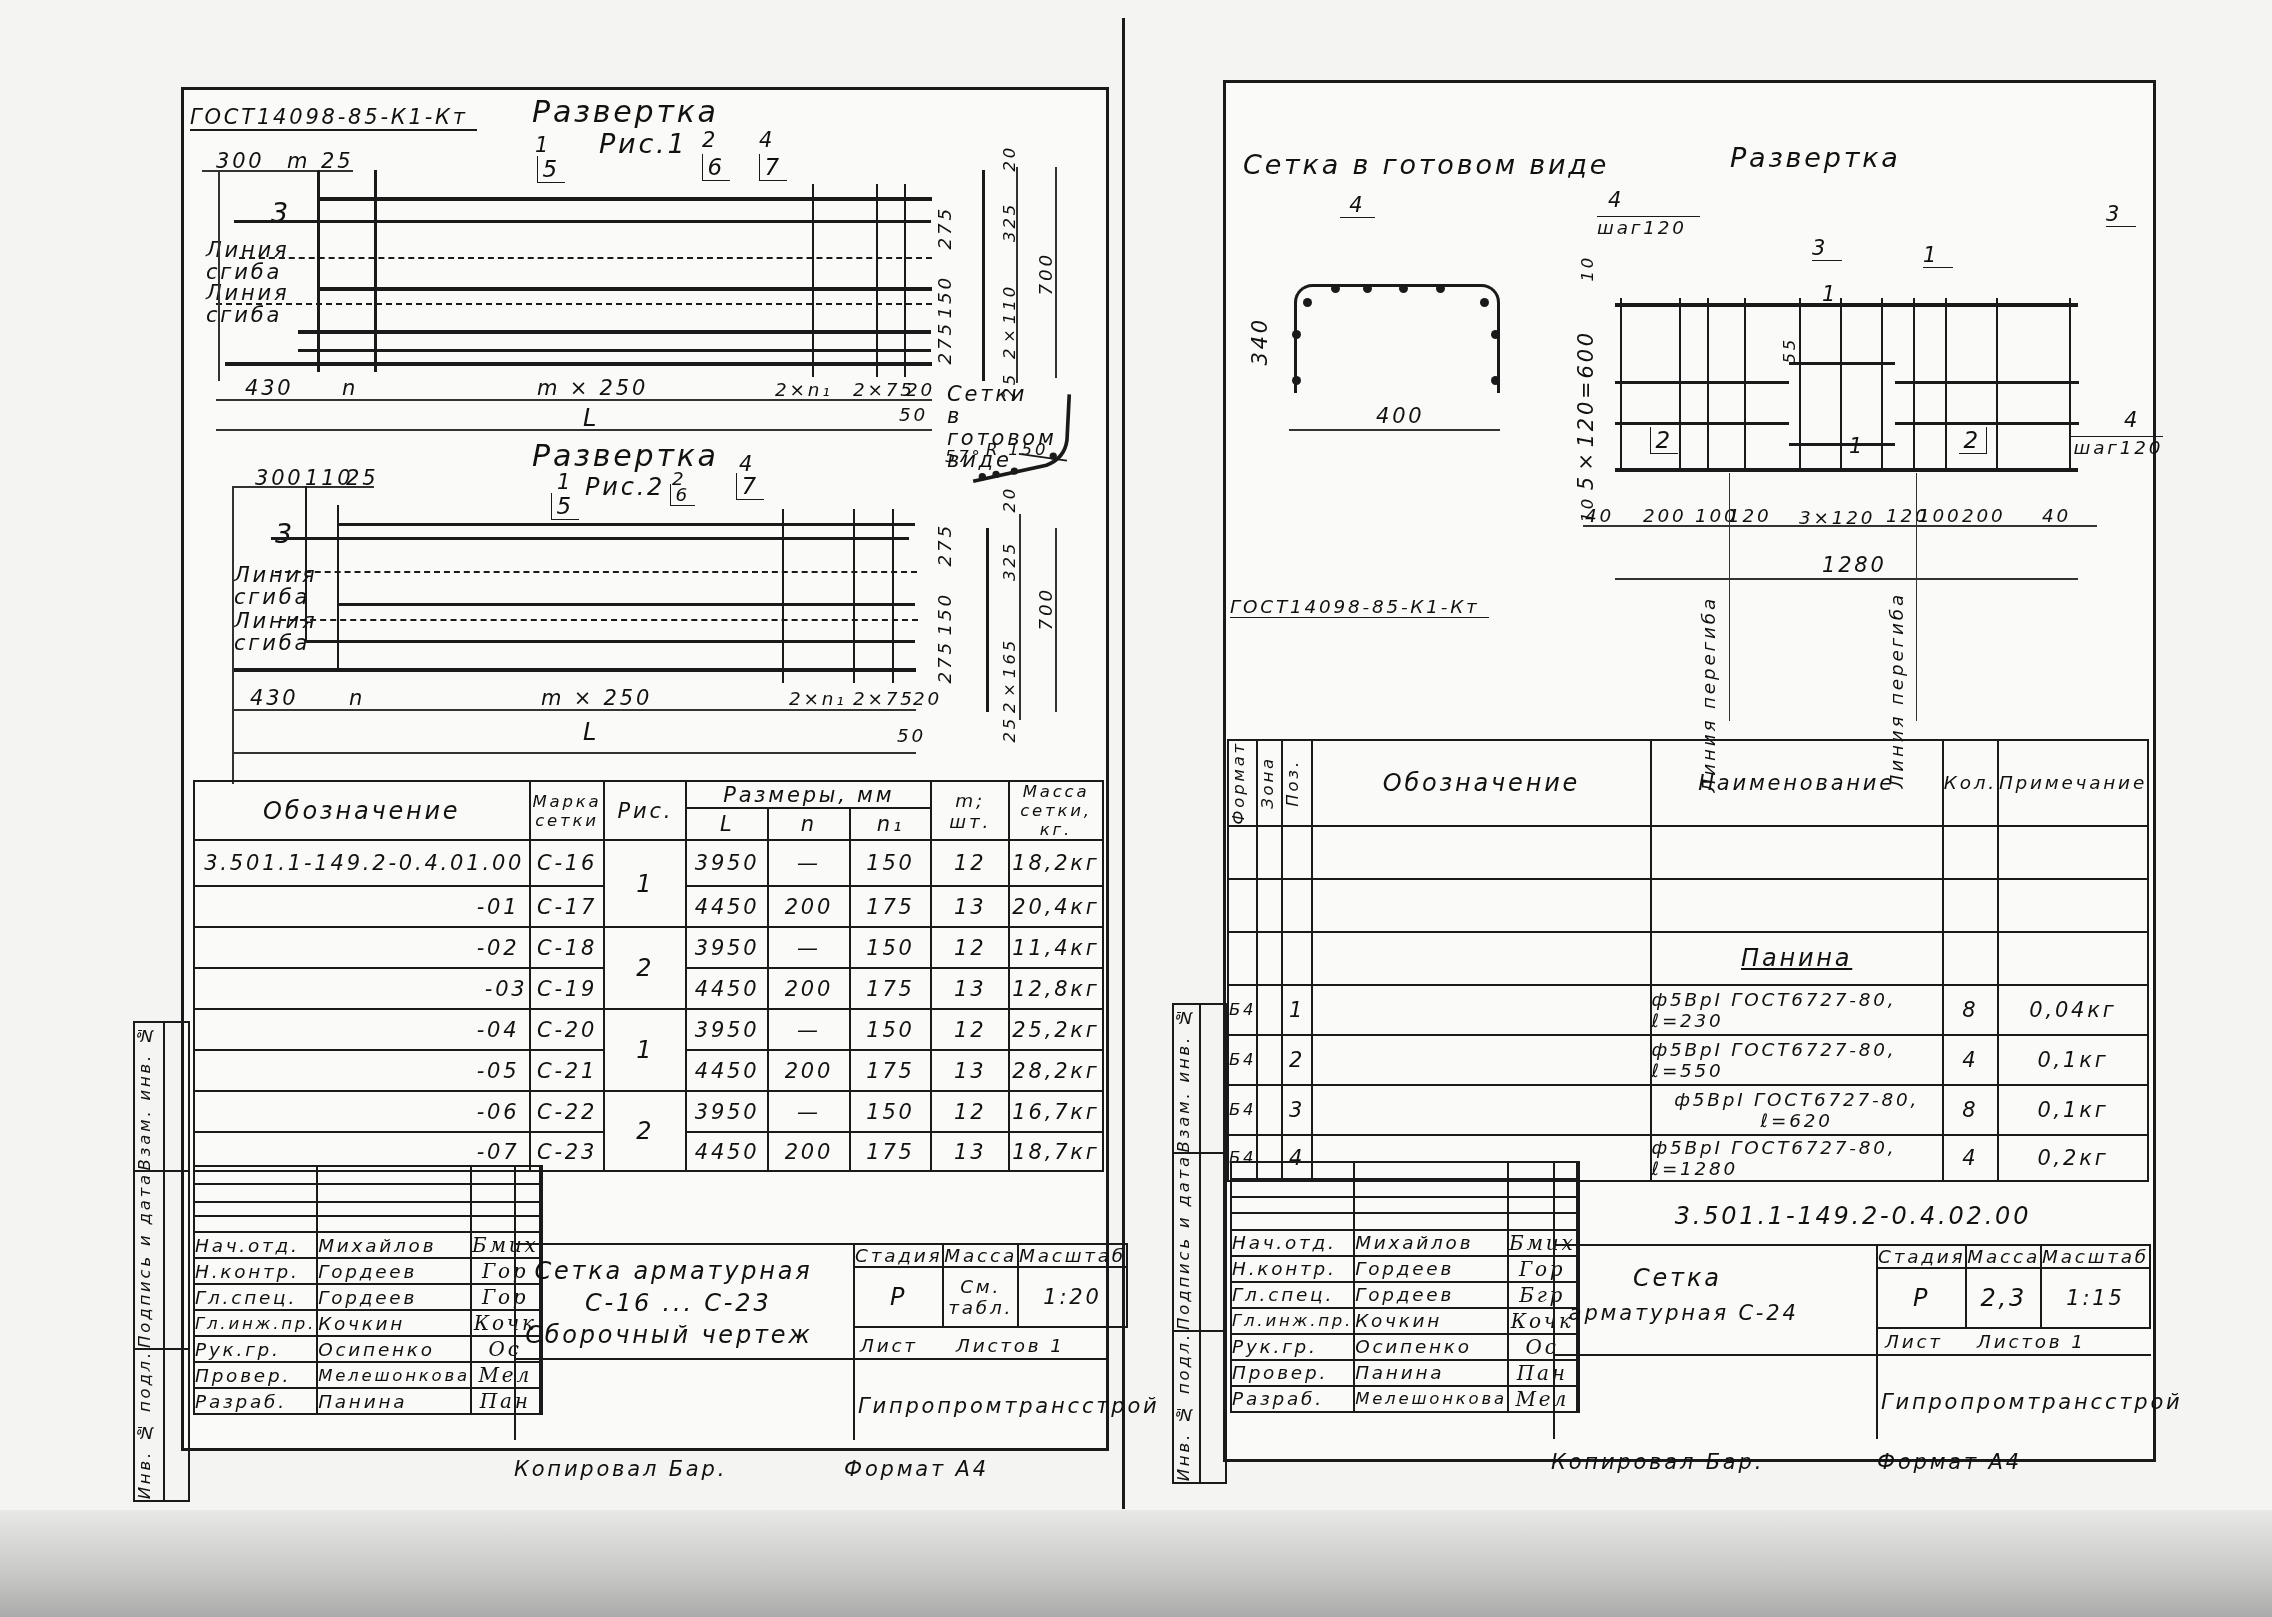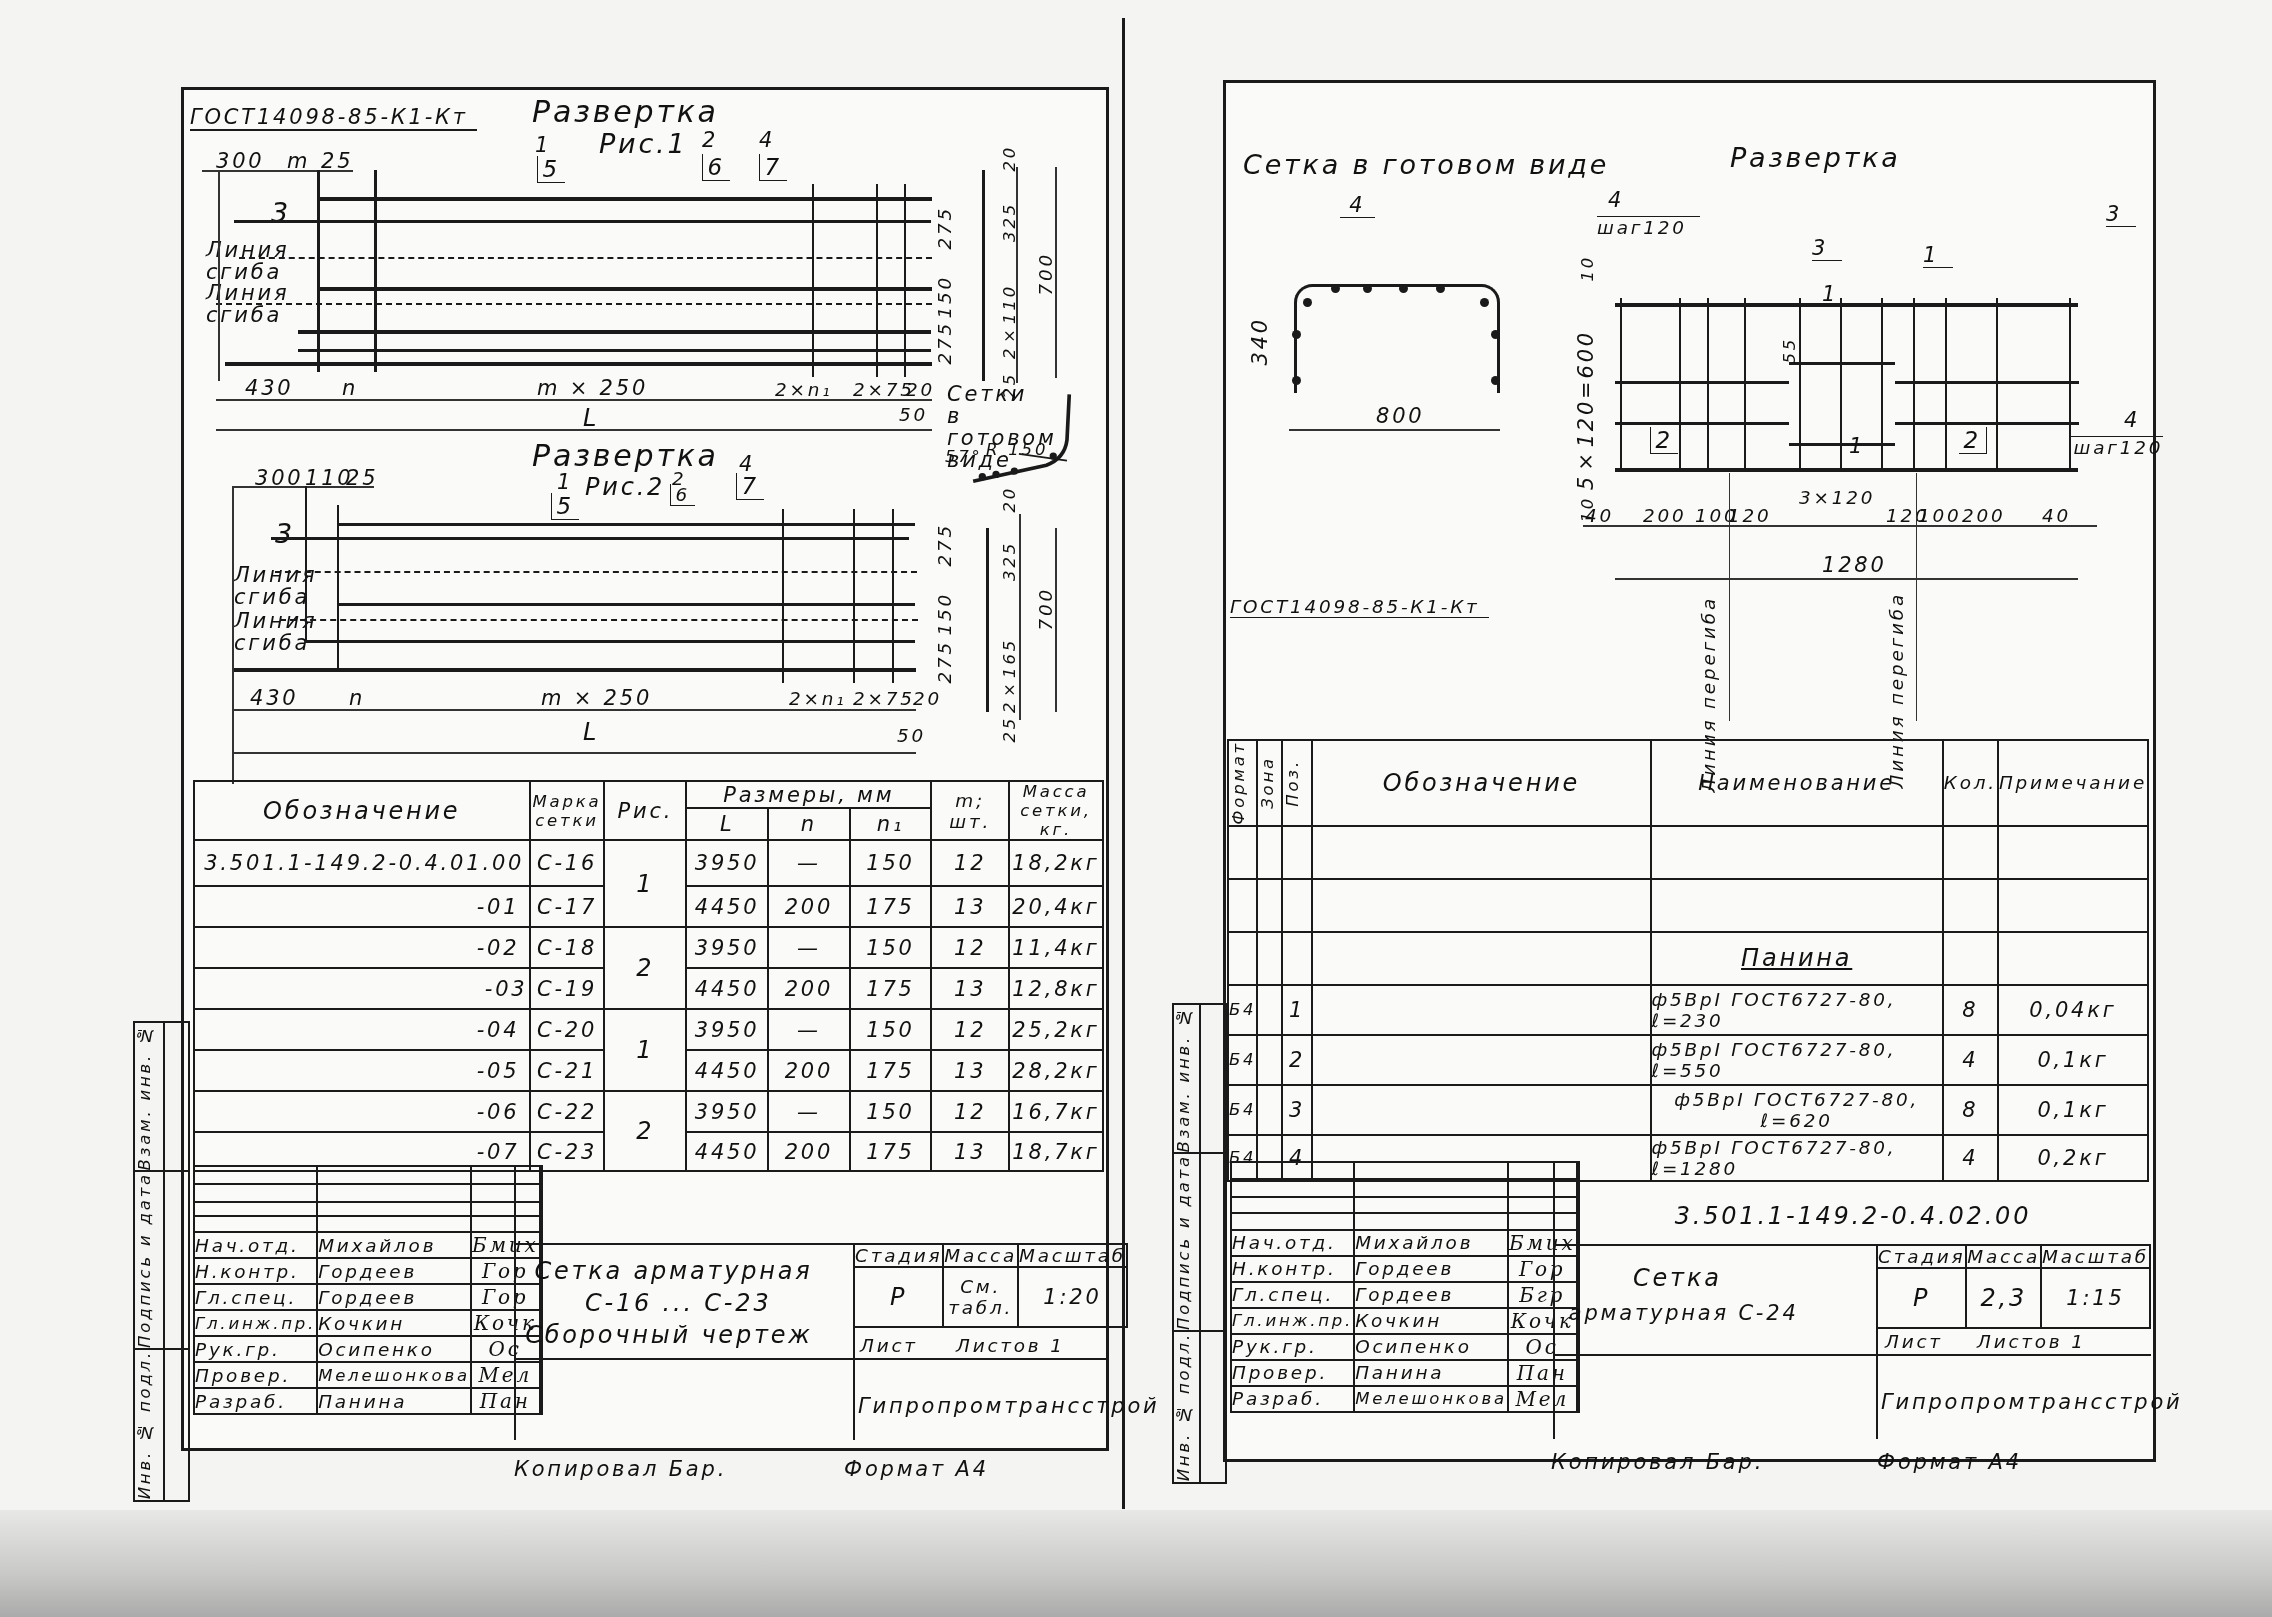--- a/index.html
+++ b/index.html
@@ -391,21 +391,21 @@
 <div class="dot" style="left:1363px;top:284px;"></div>
 <div class="dot" style="left:1399px;top:284px;"></div>
 <div class="dot" style="left:1436px;top:284px;"></div>
 <div class="dot" style="left:1480px;top:298px;"></div>
 <div class="dot" style="left:1292px;top:330px;"></div>
 <div class="dot" style="left:1491px;top:330px;"></div>
 <div class="dot" style="left:1292px;top:376px;"></div>
 <div class="dot" style="left:1491px;top:376px;"></div>
 <div class="abs hand t46 vert" style="left:1248px;top:317px;">340</div>
 <div class="thin" style="left:1289px;top:429px;width:211px;height:1.8px;"></div>
-<div class="abs hand t46" style="left:1376px;top:404px;">800</div>
+<div class="abs hand t46" style="left:1376px;top:404px;">400</div>
 
 <div class="abs" style="left:1615px;top:303px;width:459px;height:1.8px;"></div>
 <div class="line" style="left:1615px;top:303px;width:463px;height:3.7px;"></div>
 <div class="line" style="left:1615px;top:468px;width:463px;height:3.7px;"></div>
 <div class="line" style="left:1615px;top:381px;width:174px;height:3.2px;"></div>
 <div class="line" style="left:1895px;top:381px;width:184px;height:3.2px;"></div>
 <div class="line" style="left:1615px;top:422px;width:174px;height:3.2px;"></div>
 <div class="line" style="left:1895px;top:422px;width:184px;height:3.2px;"></div>
 <div class="line" style="left:1789px;top:362px;width:106px;height:2.8px;"></div>
 <div class="line" style="left:1789px;top:443px;width:106px;height:2.8px;"></div>
@@ -435,21 +435,21 @@
 <div class="abs hand t36 vert" style="left:1578px;top:255px;">10</div>
 <div class="abs hand t36 vert" style="left:1578px;top:496px;">10</div>
 <div class="abs hand t46" style="left:2124px;top:408px;">4</div>
 <div class="abs hand t40" style="left:2069px;top:436px;border-top:1.8px solid #1a1a1a;padding-left:4.6px;">шаг120</div>
 
 <div class="thin" style="left:1583px;top:525px;width:514px;height:1.8px;"></div>
 <div class="abs hand t40" style="left:1585px;top:505px;">40</div>
 <div class="abs hand t40" style="left:1643px;top:505px;">200</div>
 <div class="abs hand t40" style="left:1695px;top:505px;">100</div>
 <div class="abs hand t40" style="left:1728px;top:505px;">120</div>
-<div class="abs hand t40" style="left:1799px;top:487px;">3×120</div>
+<div class="abs hand t40" style="left:1799px;top:507px;">3×120</div>
 <div class="abs hand t40" style="left:1886px;top:505px;">120</div>
 <div class="abs hand t40" style="left:1918px;top:505px;">100</div>
 <div class="abs hand t40" style="left:1962px;top:505px;">200</div>
 <div class="abs hand t40" style="left:2042px;top:505px;">40</div>
 <div class="thin" style="left:1615px;top:578px;width:463px;height:1.8px;"></div>
 <div class="abs hand t46" style="left:1822px;top:553px;">1280</div>
 
 <div class="thin" style="left:1729px;top:473px;width:1.4px;height:248px;"></div>
 <div class="thin" style="left:1916px;top:473px;width:1.4px;height:248px;"></div>
 <div class="abs hand t40 vert" style="left:1698px;top:596px;width:50px;">Линия перегиба</div>

